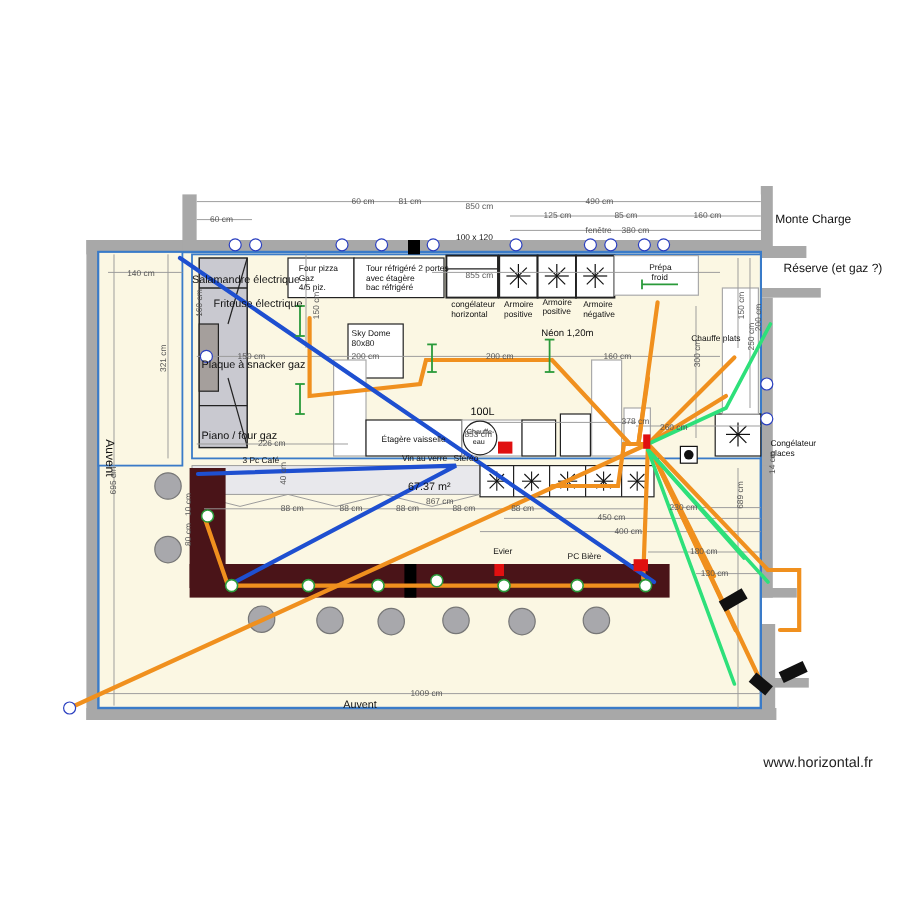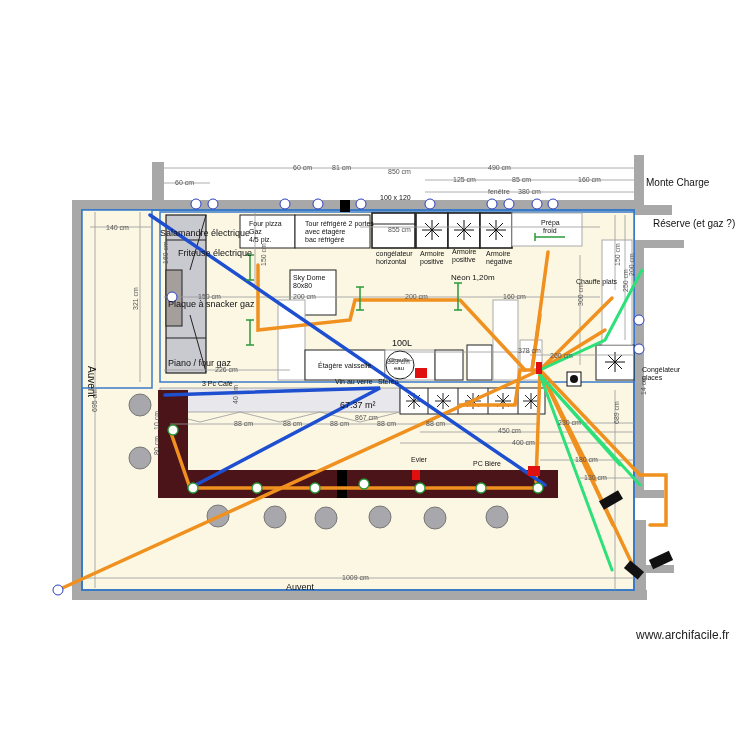--- a/index.html
+++ b/index.html
@@ -363,13 +363,13 @@
   <text class="dim" x="558" y="425">230 cm</text>
   <text class="dim" x="575" y="462">180 cm</text>
   <text class="dim" x="584" y="480">130 cm</text>
   <text class="dim" x="619" y="424" transform="rotate(-90 619 424)">689 cm</text>
   <text class="dim" x="342" y="580">1009 cm</text>
   <text class="dim" x="159" y="455" transform="rotate(-90 159 455)">80 cm</text>
   <text class="dim" x="159" y="430" transform="rotate(-90 159 430)">10 cm</text>
   <text class="dim" x="646" y="395" transform="rotate(-90 646 395)">14 cm</text>
 </svg>
 
-<div class="wm">www.archifacile.fr</div>
+<div class="wm">www.horizontal.fr</div>
 
 </body></html>

